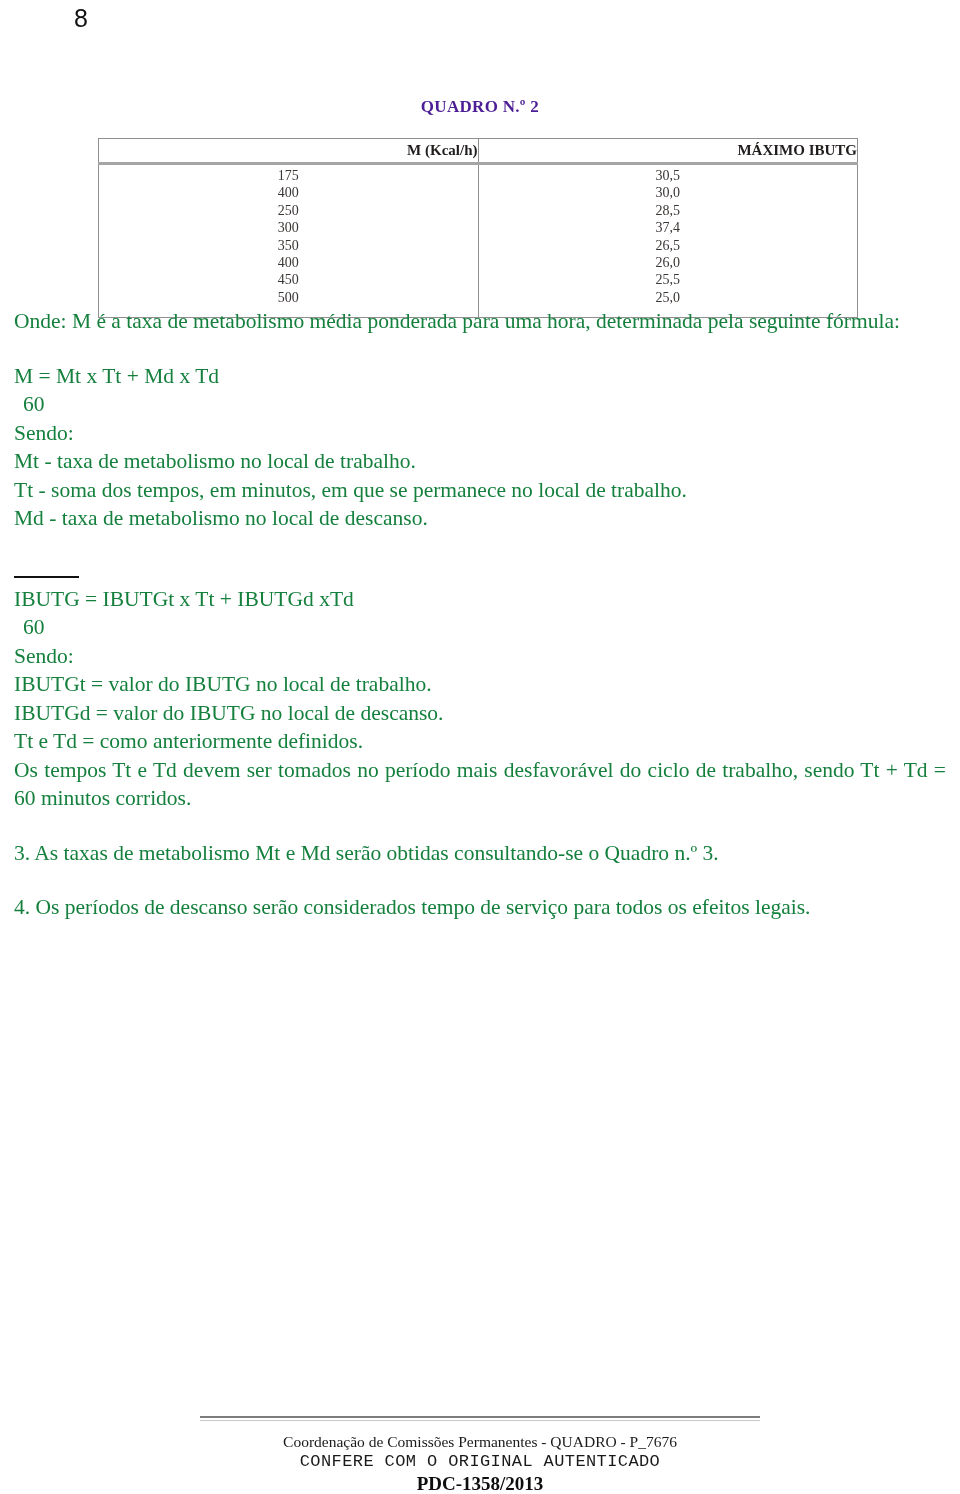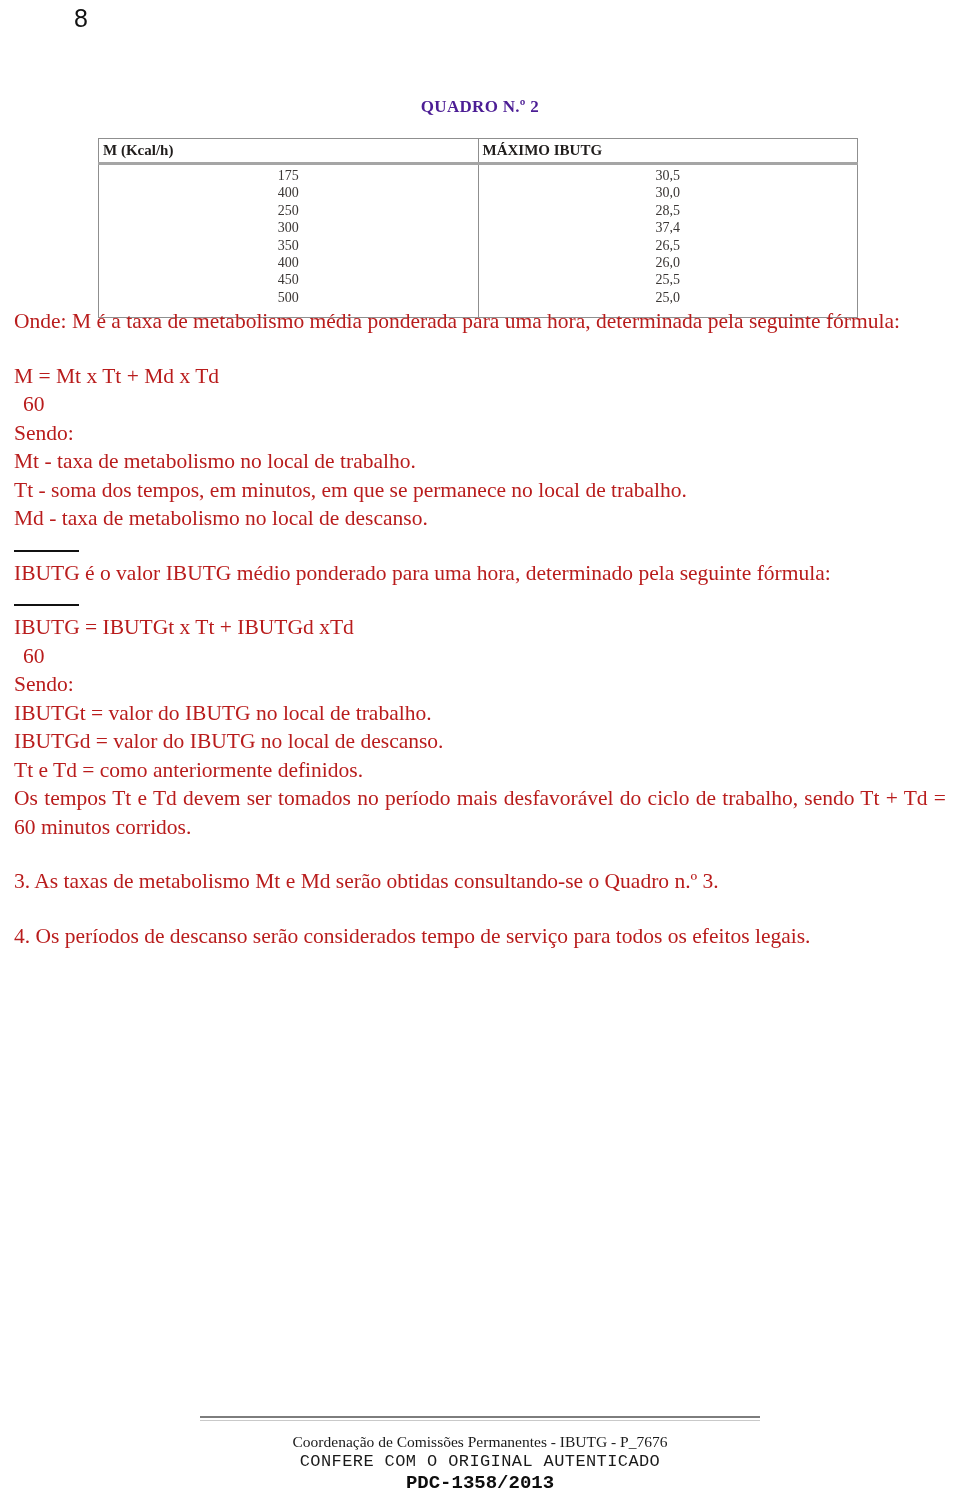--- a/index.html
+++ b/index.html
@@ -62,21 +62,21 @@
     background: #fff;
   }
   table.quadro col.c1 { width: 50%; }
   table.quadro col.c2 { width: 50%; }
 
   table.quadro thead th {
     font-weight: bold;
     font-size: 15px;
     line-height: 16px;
     padding: 3px 0 4px 4px;
-    text-align: left;
+    text-align: right;
     border-bottom: 3px solid #a5a5a5;
     color: #201d1c;
   }
   table.quadro thead th.col-left {
     border-right: 1px solid #8f8f8f;
   }
   table.quadro tbody td {
     font-size: 14px;
     line-height: 17.4px;
     text-align: center;
@@ -90,21 +90,21 @@
   table.quadro tbody tr:first-child td { padding-top: 2px; }
   table.quadro tbody tr:last-child td { padding-bottom: 11px; }
 
   
   .body-block {
     position: absolute;
     left: 14px;
     width: 932px;
     font-size: 21.5px;
     line-height: 28.5px;
-    color: #b91c1c;
+    color: #15803d;
   }
   .ln { white-space: pre-wrap; }
   .justify { text-align: justify; text-align-last: left; }
 
   
   .overbar {
     position: relative;
     display: inline-block;
   }
   .overbar::before {
@@ -140,21 +140,21 @@
     color: #1a1a1a;
   }
   .footer-line-2 {
     font-family: "Liberation Mono", "DejaVu Sans Mono", monospace;
     font-size: 17px;
     line-height: 21px;
     letter-spacing: 0.4px;
     color: #1a1a1a;
   }
   .footer-line-3 {
-    font-family: Liberation Mono, monospace;
+    font-family: Liberation Serif, serif;
     font-weight: bold;
     font-size: 19px;
     line-height: 23px;
     color: #0d0d0d;
   }
 </style>
 </head>
 <body>
 
 <div class="page">
@@ -220,21 +220,20 @@
 
     <div class="ln">M = Mt x Tt + Md x Td</div>
     <div class="ln indent-60">60</div>
     <div class="ln">Sendo:</div>
     <div class="ln">Mt - taxa de metabolismo no local de trabalho.</div>
     <div class="ln">Tt - soma dos tempos, em minutos, em que se permanece no local de trabalho.</div>
     <div class="ln">Md - taxa de metabolismo no local de descanso.</div>
 
     <div class="gap-md"></div>
 
-    <div class="ln justify"><span class="overbar">IBUTG</span><span> é o valor IBUTG médio ponderado para uma hora, determinado pela seguinte fórmula:</span></div>
 
     <div class="gap-md"></div>
 
     <div class="ln"><span class="overbar">IBUTG</span><span> = IBUTGt x Tt + IBUTGd xTd</span></div>
     <div class="ln indent-60">60</div>
     <div class="ln">Sendo:</div>
     <div class="ln">IBUTGt = valor do IBUTG no local de trabalho.</div>
     <div class="ln">IBUTGd = valor do IBUTG no local de descanso.</div>
     <div class="ln">Tt e Td = como anteriormente definidos.</div>
     <div class="ln justify">Os tempos Tt e Td devem ser tomados no período mais desfavorável do ciclo de trabalho, sendo Tt + Td = 60 minutos corridos.</div>
@@ -243,18 +242,18 @@
 
     <div class="ln">3. As taxas de metabolismo Mt e Md serão obtidas consultando-se o Quadro n.º 3.</div>
 
     <div class="gap-md"></div>
 
     <div class="ln">4. Os períodos de descanso serão considerados tempo de serviço para todos os efeitos legais.</div>
   </div>
 
   <div class="footer-rule"></div>
   <div class="footer-lines">
-    <div class="footer-line-1">Coordenação de Comissões Permanentes - IBUTG - P_7676</div>
+    <div class="footer-line-1">Coordenação de Comissões Permanentes - QUADRO - P_7676</div>
     <div class="footer-line-2">CONFERE COM O ORIGINAL AUTENTICADO</div>
     <div class="footer-line-3">PDC-1358/2013</div>
   </div>
 
 </div>
 
 </body></html>

